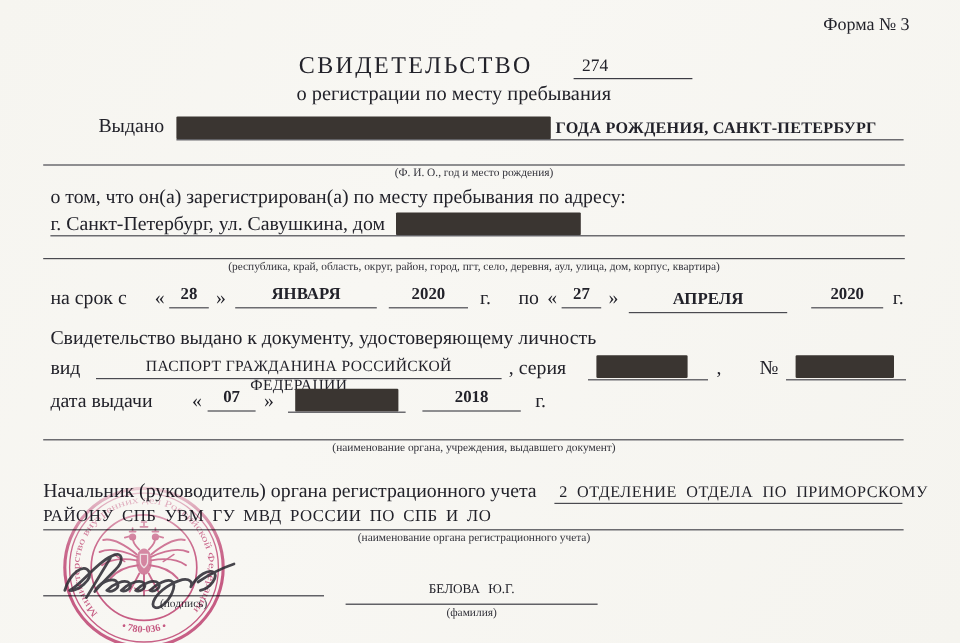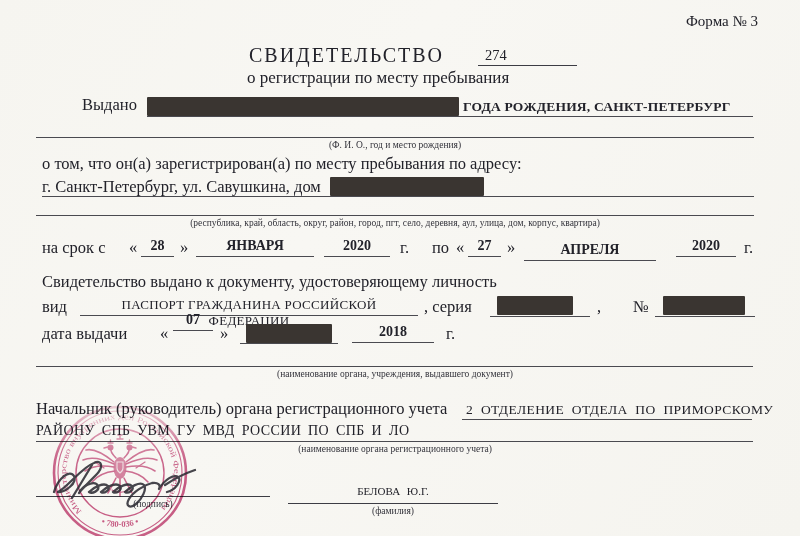--- a/index.html
+++ b/index.html
@@ -90,21 +90,21 @@
   <div class="abs body-text" style="left:424px; top:297px;">, серия</div>
   <div class="redact" style="left:497px; top:296px; width:76px; height:19px;"></div>
   <div class="rule" style="left:490px; top:316px; width:100px;"></div>
   <div class="abs body-text" style="left:597px; top:297px;">,</div>
   <div class="abs body-text" style="left:633px; top:297px;">№</div>
   <div class="redact" style="left:663px; top:296px; width:82px; height:19px;"></div>
   <div class="rule" style="left:655px; top:316px; width:100px;"></div>
 
   <div class="abs body-text" style="left:42px; top:324px;">дата выдачи</div>
   <div class="abs body-text" style="left:160px; top:324px;">«</div>
-  <div class="useg val" style="left:173px; top:312px; width:40px; height:19px;">07</div>
+  <div class="useg val" style="left:173px; top:324px; width:40px; height:19px;">07</div>
   <div class="abs body-text" style="left:220px; top:324px;">»</div>
   <div class="redact" style="left:246px; top:324px; width:86px; height:19px;"></div>
   <div class="rule" style="left:240px; top:343px; width:98px;"></div>
   <div class="useg val" style="left:352px; top:324px; width:82px; height:19px;">2018</div>
   <div class="abs body-text" style="left:446px; top:324px;">г.</div>
 
   <div class="rule" style="left:36px; top:366px; width:717px;"></div>
   <div class="caption" style="left:36px; top:369px; width:718px;">(наименование органа, учреждения, выдавшего документ)</div>
 
   <div class="abs body-text" style="left:36px; top:399px;">Начальник (руководитель) органа регистрационного учета</div>

